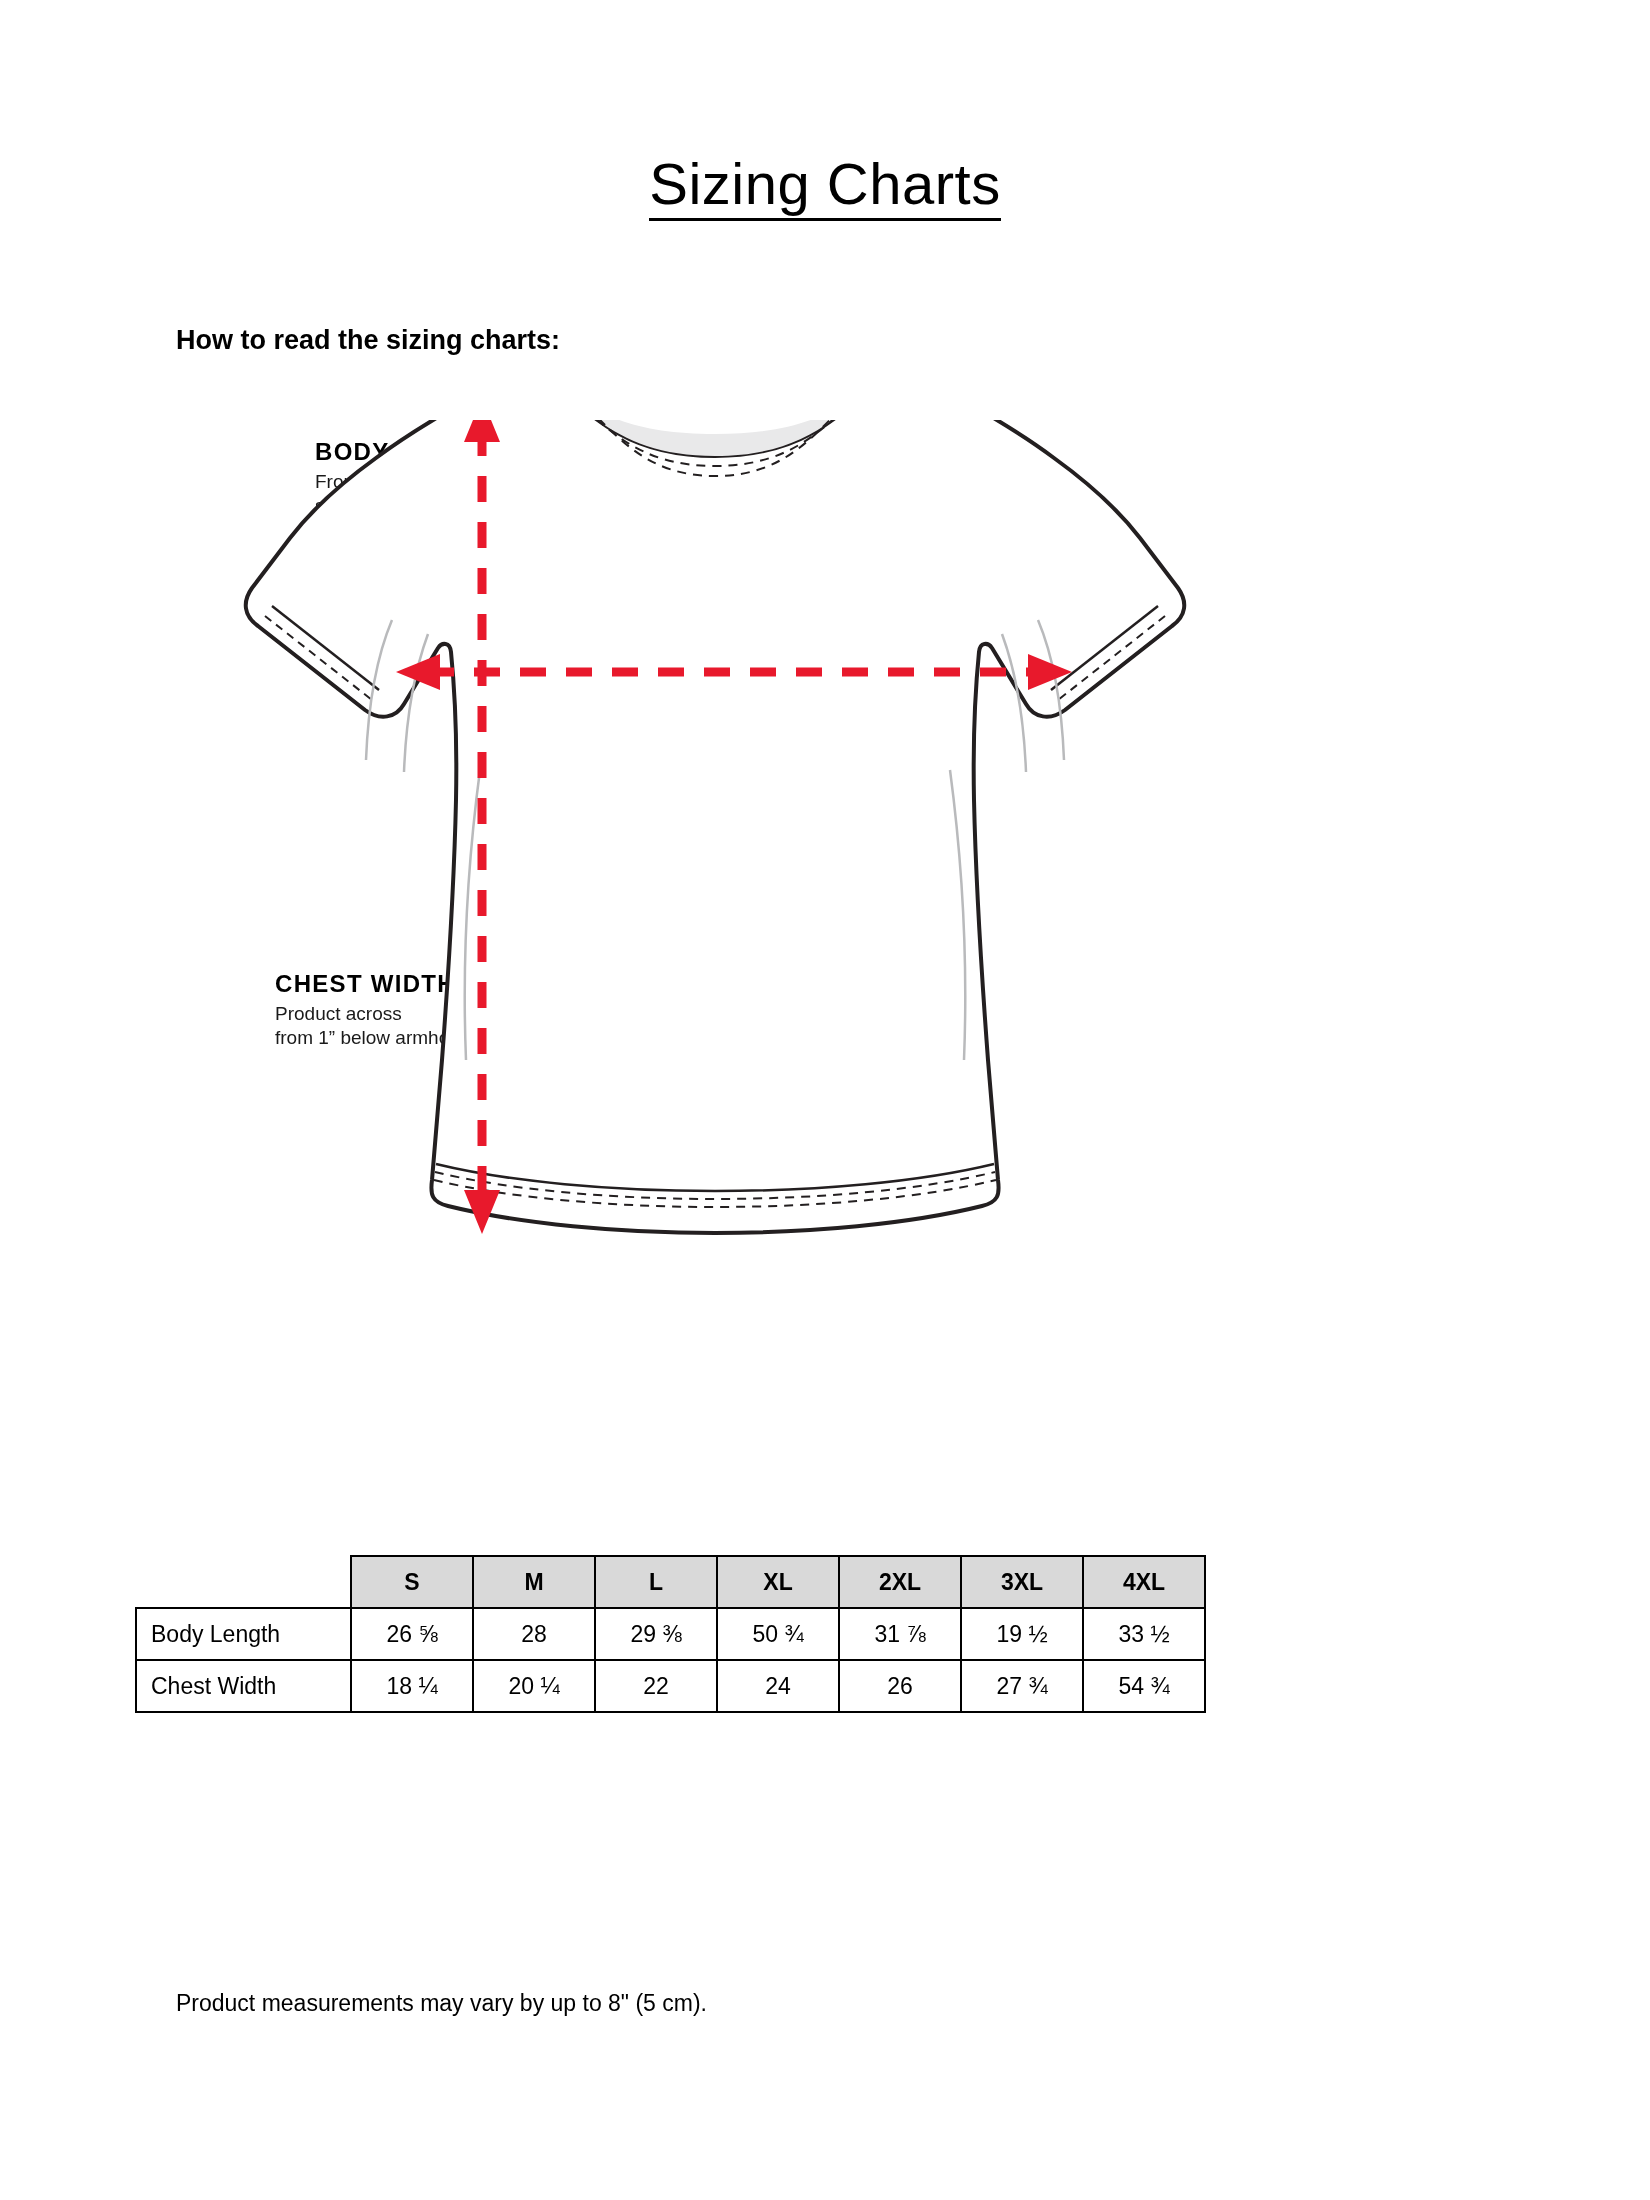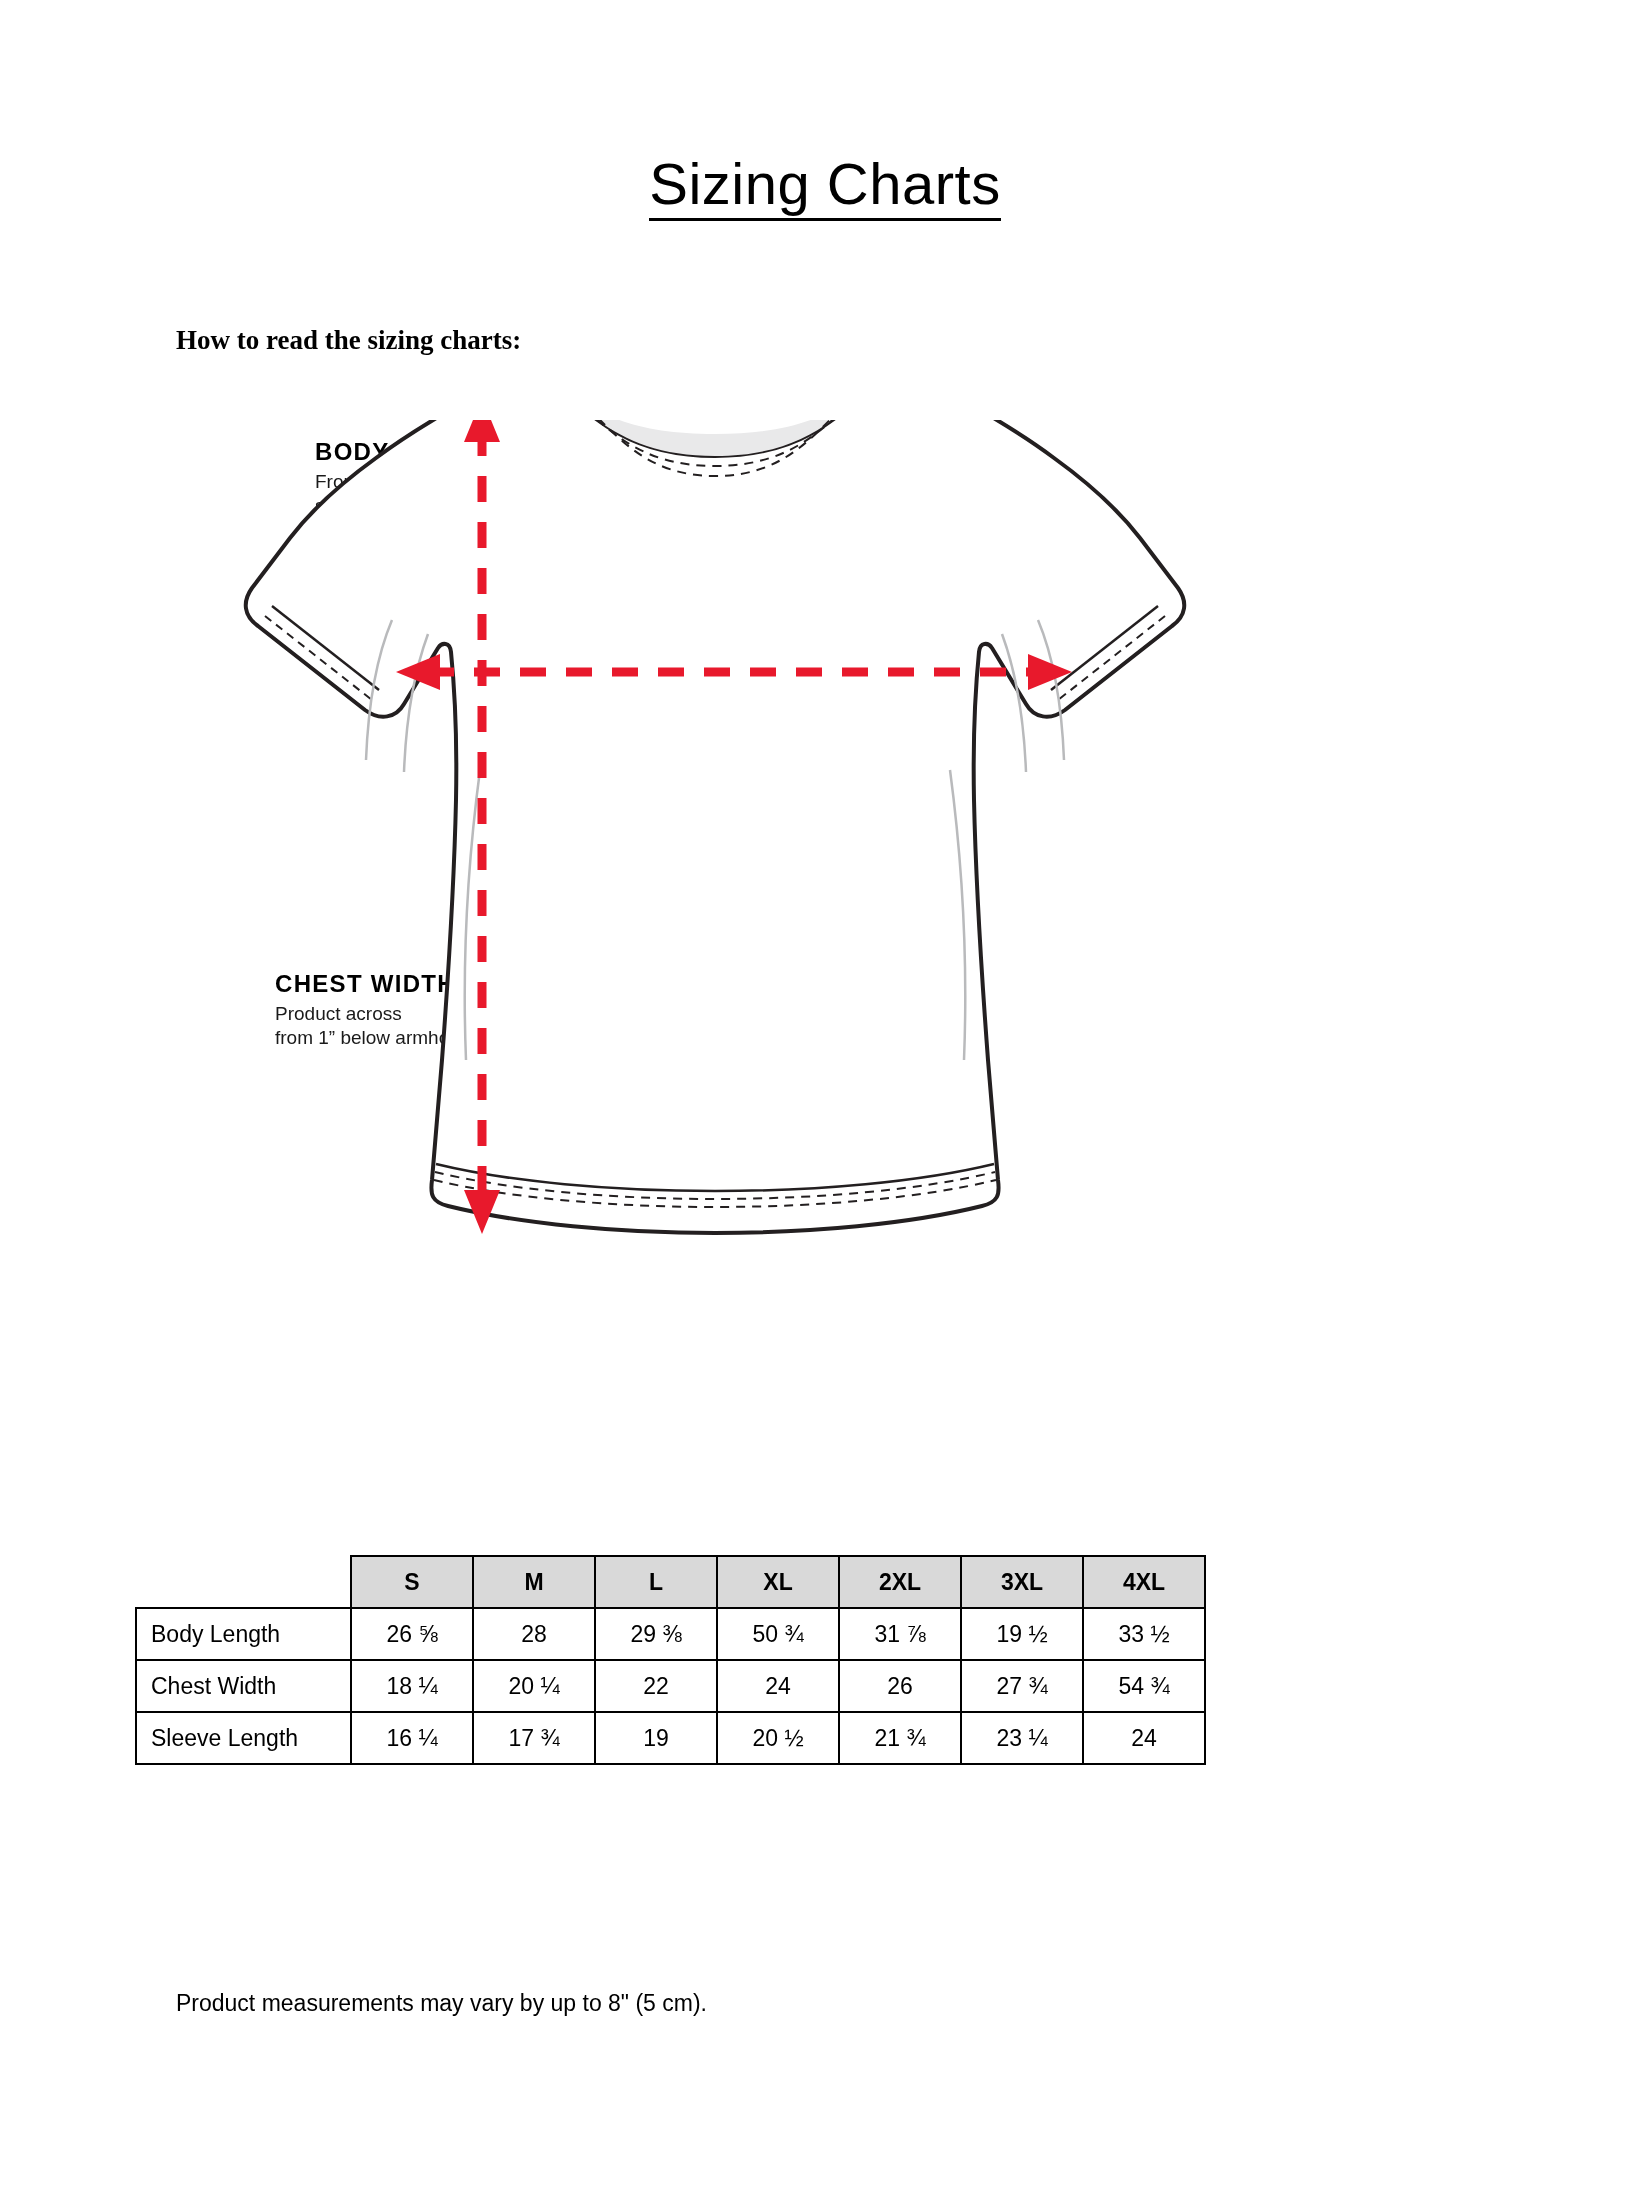--- a/index.html
+++ b/index.html
@@ -39,21 +39,20 @@
     padding-bottom: 2px;
   }
 
   
   .subtitle {
     position: absolute;
     top: 325px;
     left: 176px;
     font-size: 27px;
     font-weight: bold;
-    font-family: Liberation Serif, serif;
   }
 
   
   .diagram {
     position: absolute;
     top: 420px;
     left: 180px;
     width: 1300px;
     height: 1090px;
   }
@@ -275,28 +274,18 @@
       <tr>
         <td class="row-head">Chest Width</td>
         <td class="val">18 ¼</td>
         <td class="val">20 ¼</td>
         <td class="val">22</td>
         <td class="val">24</td>
         <td class="val">26</td>
         <td class="val">27 ¾</td>
         <td class="val">54 ¾</td>
       </tr>
-      <tr>
-        <td class="row-head">Sleeve Length</td>
-        <td class="val">16 ¼</td>
-        <td class="val">17 ¾</td>
-        <td class="val">19</td>
-        <td class="val">20 ½</td>
-        <td class="val">21 ¾</td>
-        <td class="val">23 ¼</td>
-        <td class="val">24</td>
-      </tr>
     </tbody>
   </table>
 
   <div class="footnote">Product measurements may vary by up to 8" (5 cm).</div>
 
 </div>
 
 </body></html>

